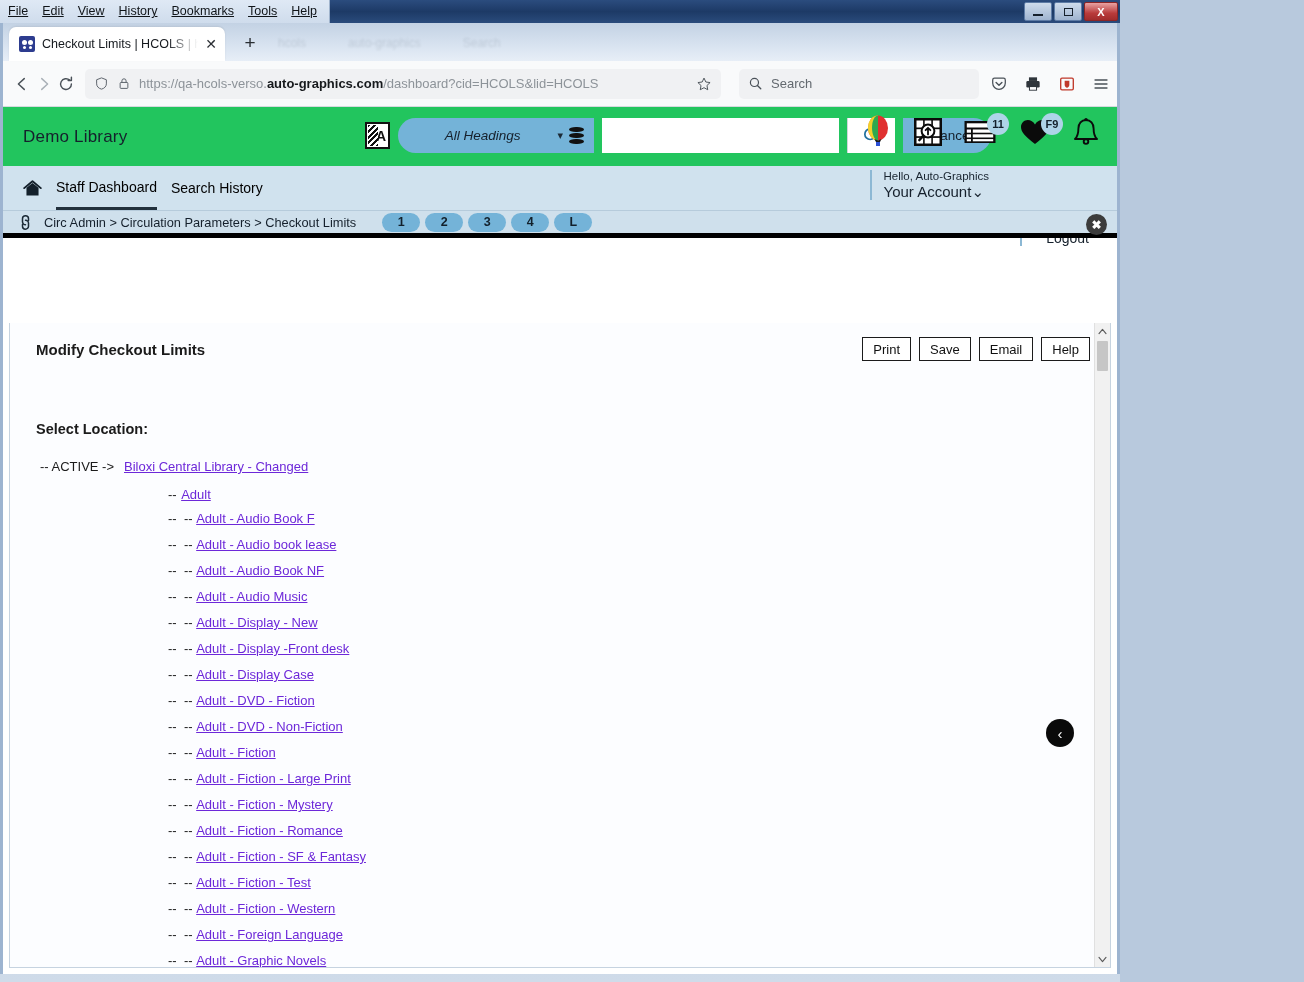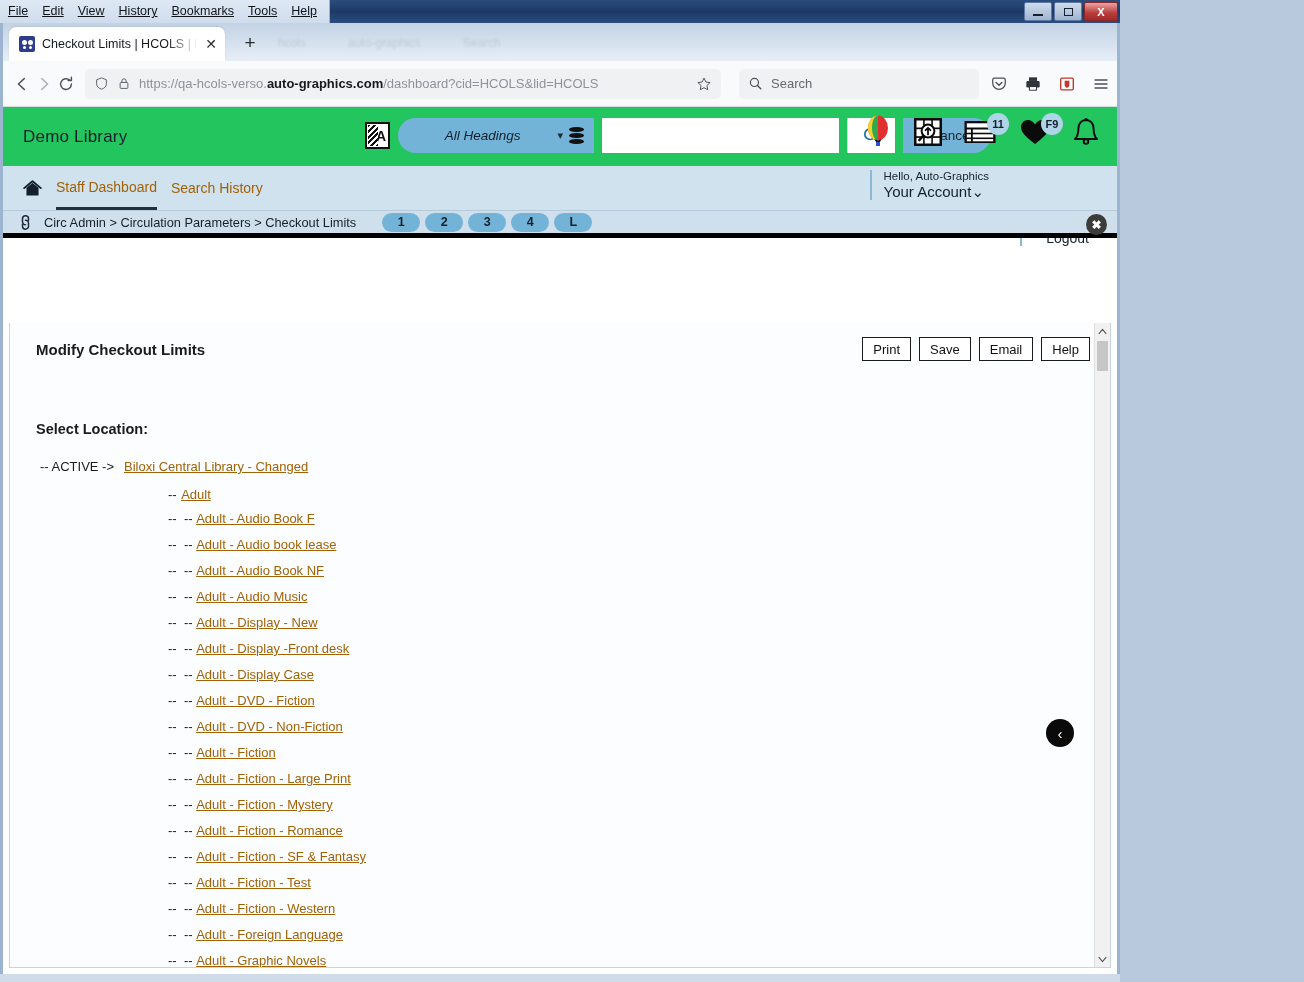--- a/index.html
+++ b/index.html
@@ -206,21 +206,21 @@
   }
 
   .app-subheader {
     background: #d0e2ee; height: 45px; position: relative;
     display: flex; align-items: center; padding-left: 20px; gap: 14px;
     border-bottom: 1px solid #b6cbdb;
   }
   .tabs-left { display: flex; align-items: center; gap: 14px; height: 100%; }
   .home-ico { color: #13202b; font-size: 16px; cursor: pointer; }
   .navtab {
-    font-size: 14px; color: #a16207; height: 100%;
+    font-size: 14px; color: #000000; height: 100%;
     display: flex; align-items: center; cursor: pointer;
   }
   .navtab.active { border-bottom: 3px solid #22313d; }
   .acct {
     position: absolute; right: 128px; top: 4px;
     padding-left: 12px; border-left: 2px solid #8cb8d4;
     line-height: 1.15;
   }
   .acct .hello { font-size: 11.5px; color: #18242f; }
   .acct .your { font-size: 15px; color: #15202c; cursor: pointer; }
@@ -282,21 +282,21 @@
   }
 
   .tree { margin-top: 22px; }
   .trow { display: flex; align-items: baseline; height: 26px; }
   .tactive {
     width: 114px; padding-left: 30px;
     font-size: 13px; color: #1b1b1b; white-space: nowrap;
   }
   .dashes { font-size: 13px; color: #1b1b1b; white-space: pre; }
   .tlink {
-    font-size: 13px; color: #a16207; text-decoration: underline;
+    font-size: 13px; color: #6d28d9; text-decoration: underline;
     cursor: pointer;
   }
   .lvl1 { padding-left: 158px; }
   .lvl2 { padding-left: 158px; }
 
   
   .cscroll {
     position: absolute; top: 0; right: 0; width: 16px; bottom: 0;
     background: #f1f1f1; border-left: 1px solid #e0e0e0;
   }

